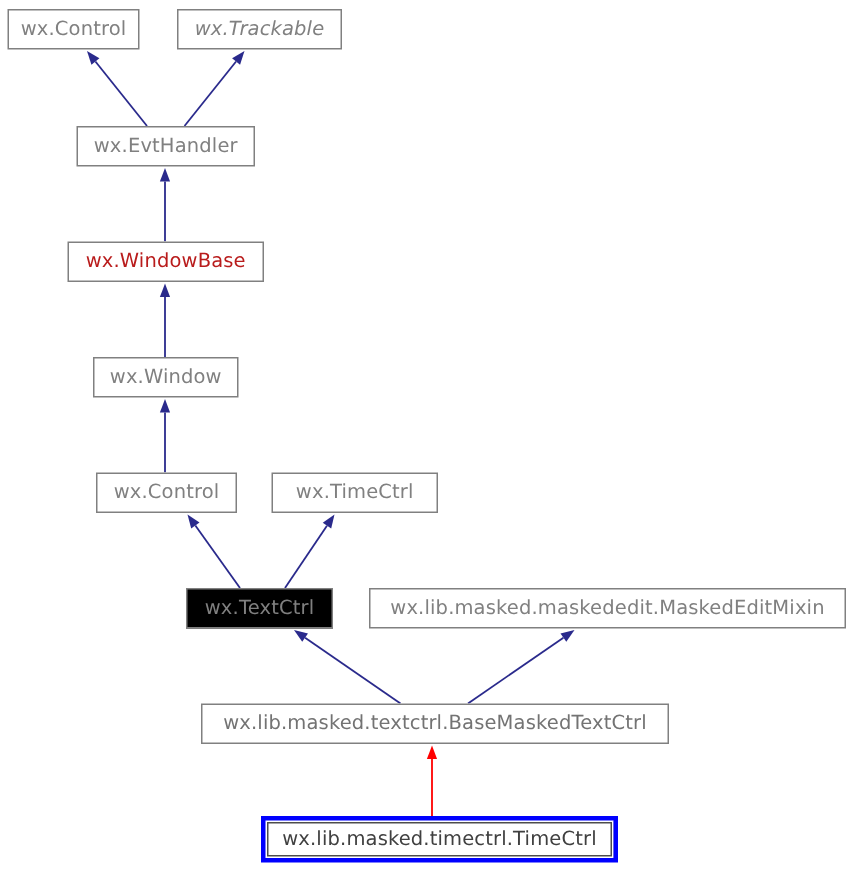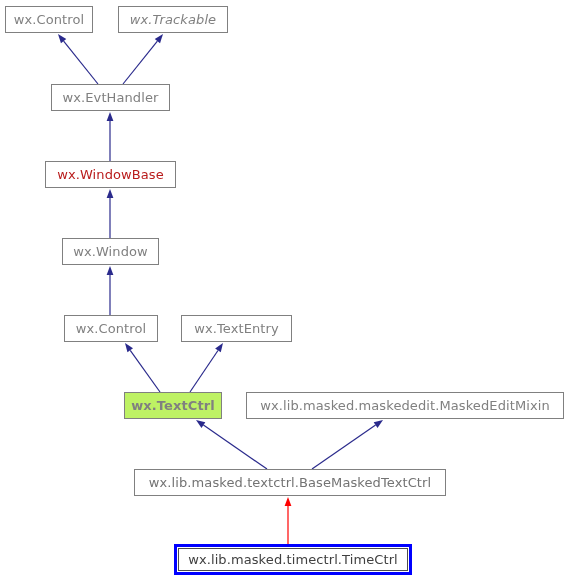--- a/index.html
+++ b/index.html
@@ -108,23 +108,23 @@
     <div class="node" style="left: 45px; top: 161px; width: 131px; height: 27px; border-color: rgb(128, 128, 128); color: #b91c1c; background: rgb(255, 255, 255);">
       <span class="node-label">wx.WindowBase</span>
     </div>
     <div class="node" style="left: 62px; top: 238px; width: 97px; height: 27px; border-color: rgb(128, 128, 128); color: rgb(128, 128, 128); background: rgb(255, 255, 255);">
       <span class="node-label">wx.Window</span>
     </div>
     <div class="node" style="left: 64px; top: 315px; width: 94px; height: 27px; border-color: rgb(128, 128, 128); color: rgb(128, 128, 128); background: rgb(255, 255, 255);">
       <span class="node-label">wx.Control</span>
     </div>
     <div class="node" style="left: 181px; top: 315px; width: 111px; height: 27px; border-color: rgb(128, 128, 128); color: rgb(128, 128, 128); background: rgb(255, 255, 255);">
-      <span class="node-label">wx.TextEntry</span>
+      <span class="node-label">wx.TimeCtrl</span>
     </div>
-    <div class="node" style="left: 124px; top: 392px; width: 98px; height: 27px; border-color: rgb(128, 128, 128); color: rgb(128, 128, 128); background: #bef264; font-weight: bold;">
+    <div class="node" style="left: 124px; top: 392px; width: 98px; height: 27px; border-color: rgb(128, 128, 128); color: rgb(128, 128, 128); background: #000000;">
       <span class="node-label">wx.TextCtrl</span>
     </div>
     <div class="node" style="left: 246px; top: 392px; width: 318px; height: 27px; border-color: rgb(128, 128, 128); color: rgb(128, 128, 128); background: rgb(255, 255, 255);">
       <span class="node-label">wx.lib.masked.maskededit.MaskedEditMixin</span>
     </div>
     <div class="node" style="left: 134px; top: 469px; width: 312px; height: 27px; border-color: rgb(128, 128, 128); color: #737373; background: rgb(255, 255, 255);">
       <span class="node-label">wx.lib.masked.textctrl.BaseMaskedTextCtrl</span>
     </div>
     <div class="node highlight" style="left: 174px; top: 544px; width: 238px; height: 31px; border-color: rgb(0, 0, 255); color: rgb(64, 64, 64); background: rgb(255, 255, 255);">
       <span class="node-label">wx.lib.masked.timectrl.TimeCtrl</span>

